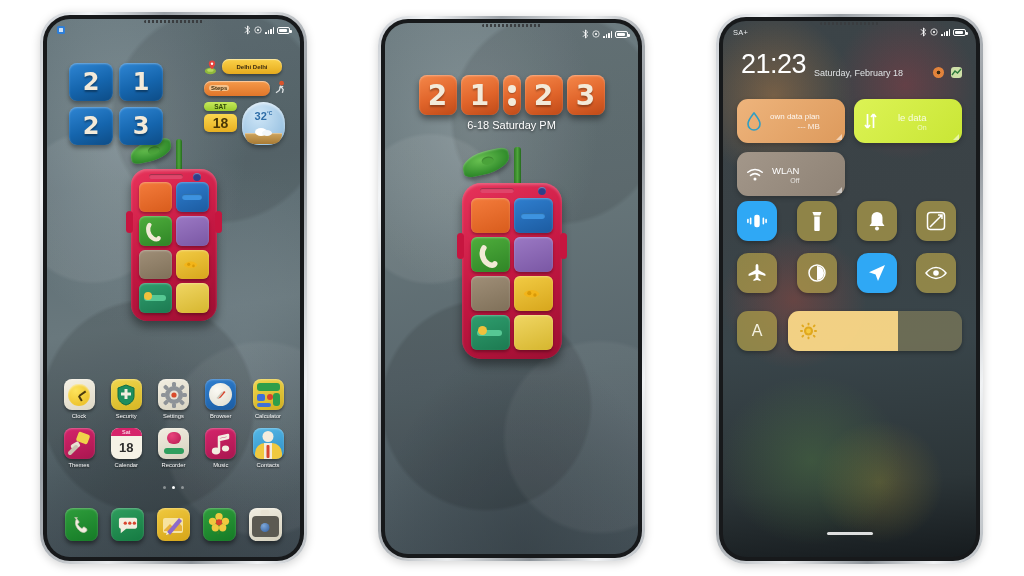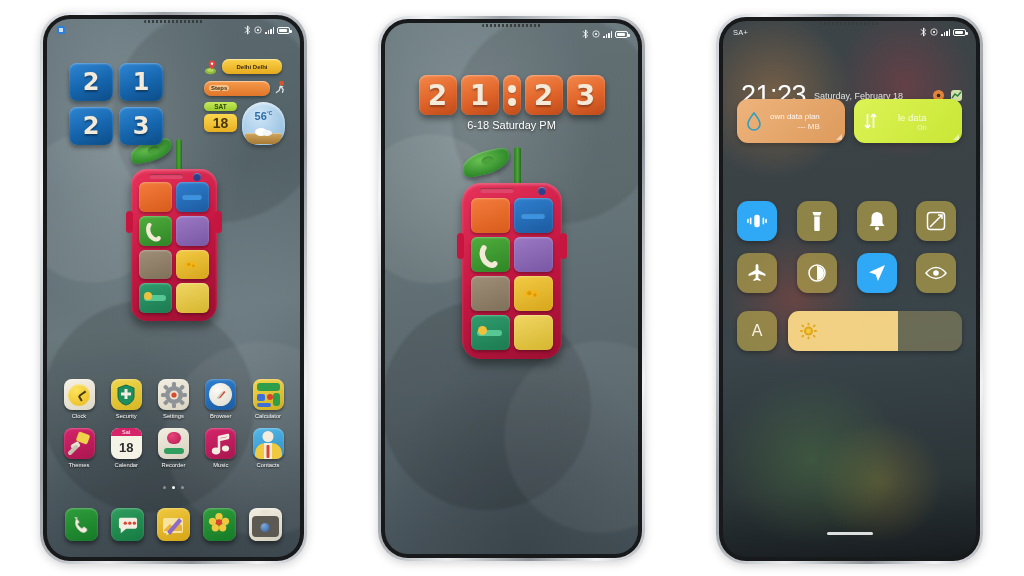--- a/index.html
+++ b/index.html
@@ -177,21 +177,21 @@
   
   .cc-bg{position:absolute;inset:0;
     background:
       radial-gradient(ellipse 45% 22% at 20% 14%, rgba(190,130,70,.45), transparent 70%),
       radial-gradient(ellipse 40% 20% at 72% 12%, rgba(160,60,70,.40), transparent 70%),
       radial-gradient(ellipse 40% 18% at 28% 52%, rgba(170,70,60,.40), transparent 72%),
       radial-gradient(ellipse 50% 22% at 35% 82%, rgba(90,140,70,.35), transparent 72%),
       radial-gradient(ellipse 35% 16% at 62% 86%, rgba(170,150,50,.32), transparent 72%),
       linear-gradient(175deg,#3c4448 0%,#3a4246 35%,#39454a 60%,#2c3538 85%,#161b1e 100%);
     filter: blur(0px);}
-  .cc-head{position:absolute;top:30px;left:18px;right:14px;display:flex;align-items:center;gap:8px;z-index:20;margin-top:31px;}
+  .cc-head{position:absolute;top:30px;left:18px;right:14px;display:flex;align-items:flex-end;gap:8px;z-index:20;}
   .cc-time{font-size:27px;color:#fff;font-weight:300;letter-spacing:-.5px;line-height:1;}
   .cc-date{font-size:9px;color:#dfe3e5;}
   .cc-notifs{margin-left:auto;display:flex;gap:7px;align-items:center;}
   .nico{width:11px;height:11px;border-radius:3px;}
   .tiles{position:absolute;top:78px;left:14px;right:14px;display:grid;grid-template-columns:1fr 1fr;gap:9px;z-index:20;}
   .tile{height:44px;border-radius:11px;padding:0 9px;display:flex;align-items:center;gap:8px;position:relative;overflow:hidden;
     box-shadow:0 2px 5px rgba(0,0,0,.25);}
   .tile .tl{display:flex;flex-direction:column;gap:1px;align-items:flex-end;}
   .tile .t-title{font-size:9.5px;color:#fff;font-weight:400;}
   .tile .t-sub{font-size:7px;color:rgba(255,255,255,.75);}
@@ -271,21 +271,21 @@
               <path d="M11 8 L14 12 L13 16" stroke="#dfe3e5" stroke-width="1.6" fill="none"></path>
               <path d="M9 9 L14 8" stroke="#dfe3e5" stroke-width="1.4"></path>
             </svg>
           </div>
           <div class="row2">
             <div class="satbox">
               <div class="sat">SAT</div>
               <div class="dd">18</div>
             </div>
             <div class="weather">
-              <div class="temp"><span>56</span><sup>°C</sup></div>
+              <div class="temp"><span>32</span><sup>°C</sup></div>
               <svg style="position:absolute;bottom:9px;left:50%;transform:translateX(-50%);z-index:2" width="22" height="12" viewBox="0 0 22 12">
                 <ellipse cx="8" cy="8" rx="6" ry="4" fill="#fff"></ellipse>
                   <ellipse cx="14" cy="9" rx="5" ry="3" fill="#f2f6f9"></ellipse>
               </svg>
             </div>
           </div>
         </div>
 
         <div class="clayphone" style="top:150px;">
           <div class="leaf"></div>
@@ -619,20 +619,31 @@
           <div class="tile" style="background:linear-gradient(135deg,#dcf355,#c9e635);gap:20px;">
             <svg width="15" height="18" viewBox="0 0 14 18">
                 <path d="M4 2v14M4 16l-2.5-3M4 16l2.5-3" stroke="#fff" stroke-width="1.7" fill="none"></path>
                 <path d="M10 16V2M10 2 7.5 5M10 2l2.5 3" stroke="#fff" stroke-width="1.7" fill="none"></path>
               </svg>
             <div class="tl">
               <div class="t-title" style="color:rgba(255,255,255,.85)">le data</div>
               <div class="t-sub" style="color:rgba(255,255,255,.7)">On</div>
             </div>
           </div>
+          <div class="tile" style="background:linear-gradient(135deg,#a3978a,#8e8275);">
+            <svg width="18" height="15" viewBox="0 0 20 15">
+                <path d="M2 5a12 12 0 0 1 16 0" stroke="#fff" stroke-width="1.7" fill="none" stroke-linecap="round"></path>
+                <path d="M5 8.5a8 8 0 0 1 10 0" stroke="#fff" stroke-width="1.7" fill="none" stroke-linecap="round"></path>
+                <circle cx="10" cy="12.5" r="1.7" fill="#fff"></circle>
+              </svg>
+            <div class="tl">
+              <div class="t-title">WLAN</div>
+              <div class="t-sub">Off</div>
+            </div>
+          </div>
         </div>
 
         <div class="grid8">
           <div class="qi on">
             <svg width="20" height="18" viewBox="0 0 22 18">
                 <rect x="8" y="2" width="6" height="14" rx="2.5" fill="#fff"></rect>
                 <path d="M4 6v6M1 7.5v3M18 6v6M21 7.5v3" stroke="#fff" stroke-width="1.8" stroke-linecap="round"></path>
               </svg>
           </div>
           <div class="qi">

